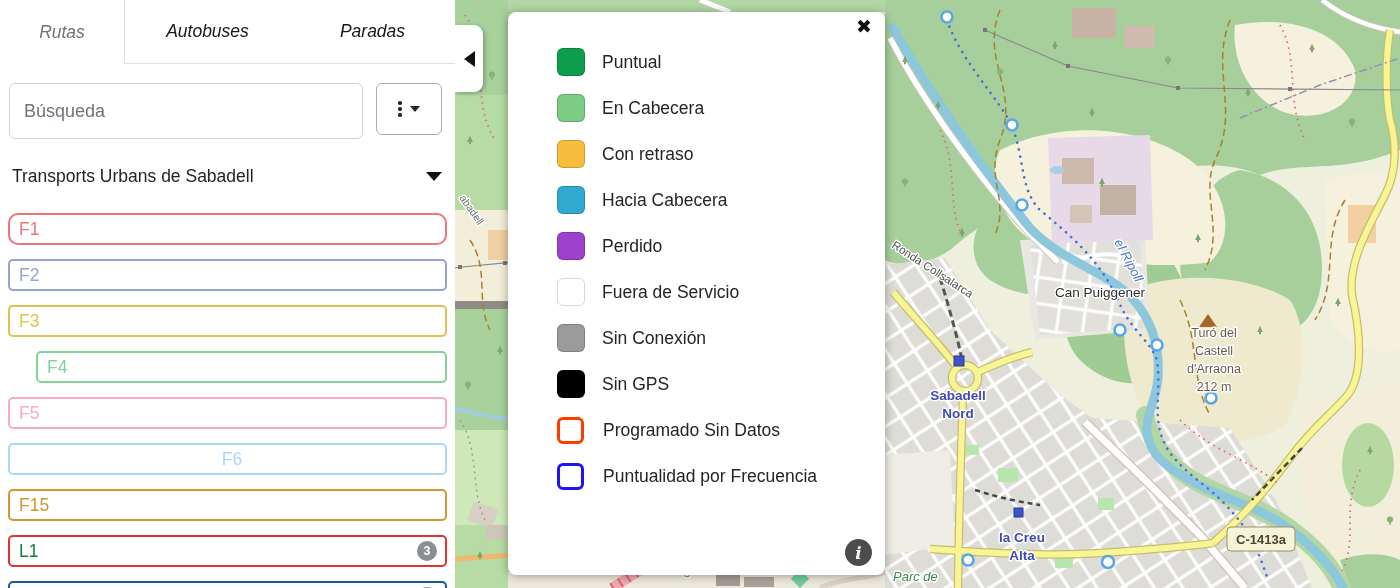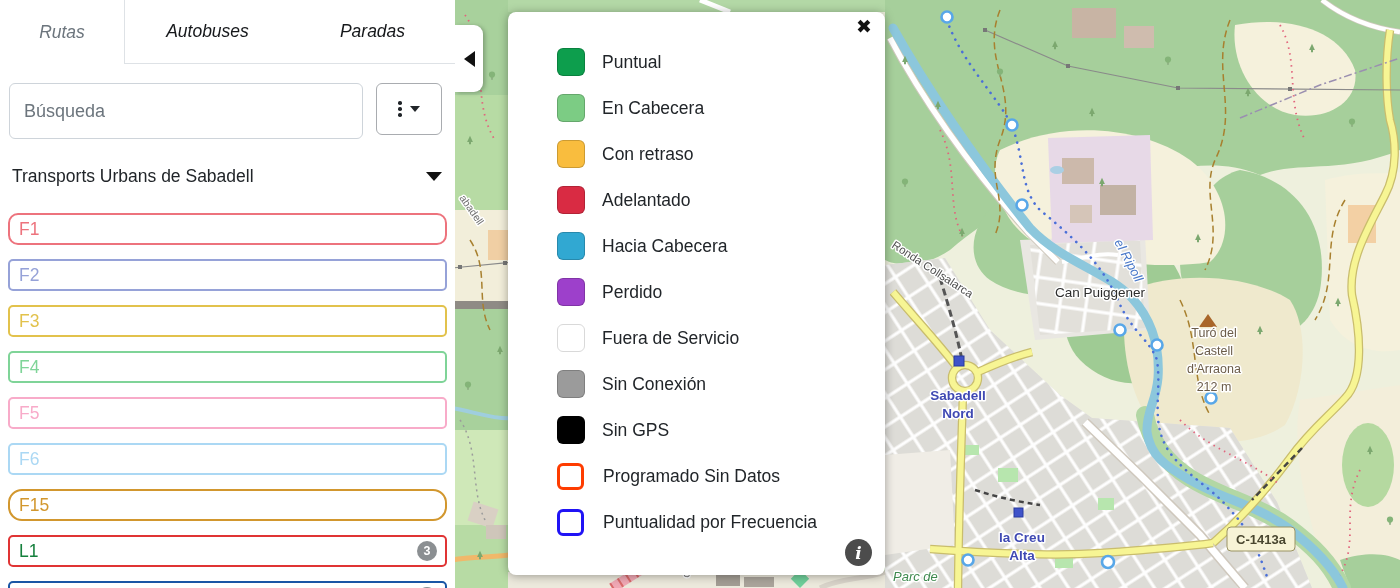--- a/index.html
+++ b/index.html
@@ -349,36 +349,36 @@
   <div class="route-row" style="border-color: rgb(150, 162, 216);">
     <span class="route-label" style="color: rgb(150, 162, 216);">F2</span>
 
   </div>
 
   <div class="route-row" style="border-color: rgb(226, 194, 76);">
     <span class="route-label" style="color: rgb(226, 194, 76);">F3</span>
 
   </div>
 
-  <div class="route-row" style="border-color: rgb(127, 212, 152);">
+  <div class="route-row" style="border-color: rgb(127, 212, 152); margin-left: 28px;">
     <span class="route-label" style="color: rgb(127, 212, 152);">F4</span>
 
   </div>
 
   <div class="route-row" style="border-color: rgb(248, 171, 201);">
     <span class="route-label" style="color: rgb(248, 171, 201);">F5</span>
 
   </div>
 
-  <div class="route-row" style="border-color: rgb(171, 216, 244);">
+  <div class="route-row" style="border-color: rgb(171, 216, 244); justify-content: center;">
     <span class="route-label" style="color: rgb(171, 216, 244);">F6</span>
 
   </div>
 
-  <div class="route-row" style="border-color: rgb(210, 151, 46); border-radius: 14px;">
+  <div class="route-row" style="border-color: rgb(210, 151, 46);">
     <span class="route-label" style="color: rgb(210, 151, 46);">F15</span>
 
   </div>
 
   <div class="route-row" style="border-color: rgb(224, 52, 52);">
     <span class="route-label" style="color: #15803d;">L1</span>
     <span class="route-badge">3</span>
   </div>
 
   <div class="route-row" style="border-color: rgb(26, 86, 165);">
@@ -403,24 +403,20 @@
   <div class="legend-row">
     <span class="legend-swatch" style="background: rgb(124, 204, 132);"></span>
     <span class="legend-label">En Cabecera</span>
   </div>
 
   <div class="legend-row">
     <span class="legend-swatch" style="background: rgb(249, 189, 62);"></span>
     <span class="legend-label">Con retraso</span>
   </div>
 
-  <div class="legend-row">
-    <span class="legend-swatch" style="background: rgb(217, 43, 67);"></span>
-    <span class="legend-label">Adelantado</span>
-  </div>
 
   <div class="legend-row">
     <span class="legend-swatch" style="background: rgb(49, 168, 210);"></span>
     <span class="legend-label">Hacia Cabecera</span>
   </div>
 
   <div class="legend-row">
     <span class="legend-swatch" style="background: rgb(157, 64, 203);"></span>
     <span class="legend-label">Perdido</span>
   </div>

